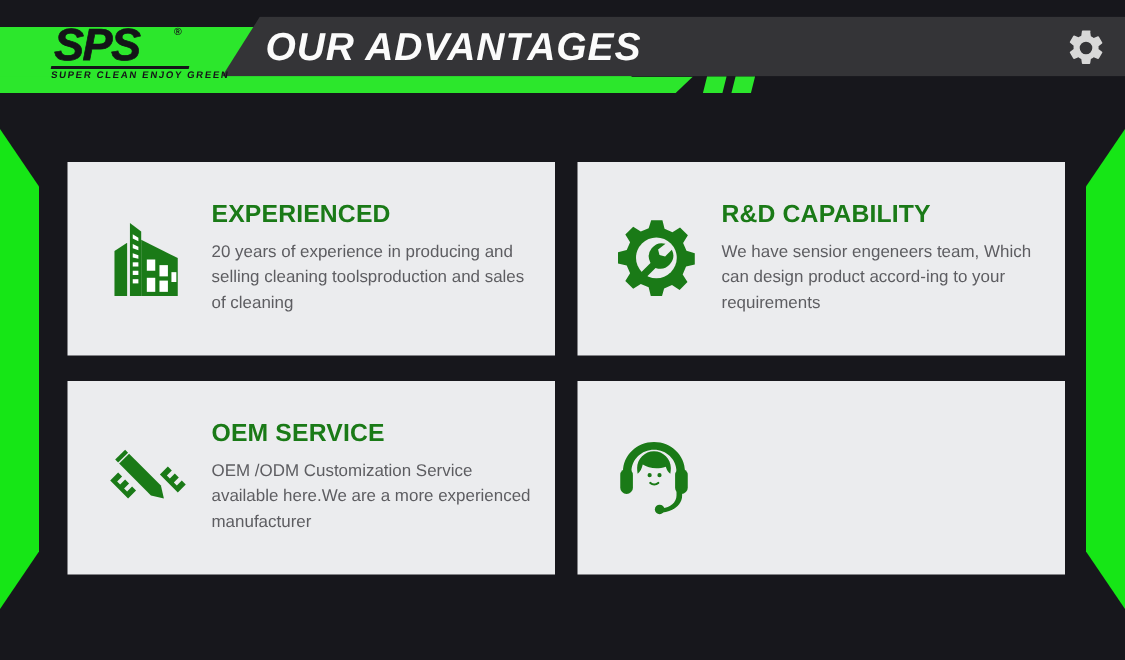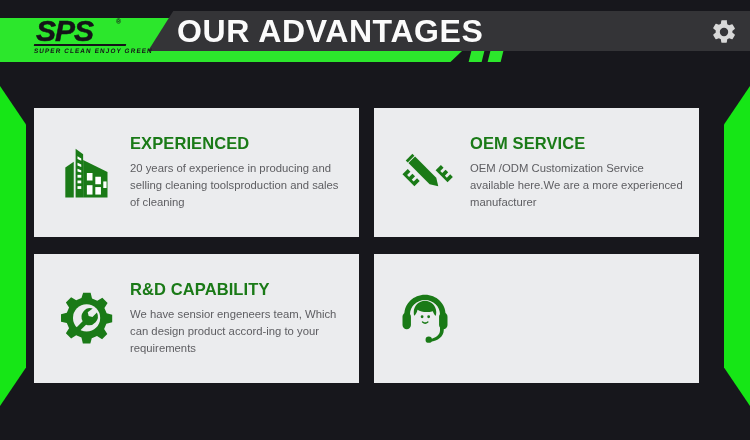--- a/index.html
+++ b/index.html
@@ -57,22 +57,23 @@
     height: 40px;
     background: #343437;
     clip-path: polygon(4.2% 0, 100% 0, 100% 100%, 0 100%);
   }
   .hdr-title {
     position: absolute;
     left: 177px;
     top: 12px;
     height: 40px;
     line-height: 38px;
-    font-size: 32px;
-    font-weight: bold;
+    font-size: 26px;
+    font-weight: bold;
+    font-style: italic;
     letter-spacing: 0.6px;
     color: #fbfbfb;
     white-space: nowrap;
   }
   .hdr-gear {
     position: absolute;
     left: 710px;
     top: 18px;
     width: 28px;
     height: 28px;
@@ -142,21 +143,21 @@
     clip-path: polygon(0 0, 100% 12%, 100% 88%, 0 100%);
   }
   .chev-right {
     right: 0;
     clip-path: polygon(0 12%, 100% 0, 100% 100%, 0 88%);
   }
 
   
   .grid {
     position: absolute;
-    left: 34px;
+    left: 45px;
     top: 108px;
     width: 665px;
     display: grid;
     grid-template-columns: 325px 325px;
     grid-template-rows: 129px 129px;
     column-gap: 15px;
     row-gap: 17px;
   }
   .card {
     background: #ebecee;
@@ -246,54 +247,54 @@
       </span>
       <div class="card-body">
         <div class="card-title">EXPERIENCED</div>
         <div class="card-text">20 years of experience in producing and selling cleaning toolsproduction and sales of cleaning</div>
       </div>
     </div>
 
     <div class="card">
       <span class="card-icon">
         <svg width="60" height="60" viewBox="0 0 64 64" aria-hidden="true">
+          <path fill="#1a7a17" d="M30 4h8l1.5 6.2 5.6 2.4 5.4-3.4 5.6 5.6-3.4 5.4 2.4 5.6L61 27.5v8l-6.2 1.5-2.4 5.6 3.4 5.4-5.6 5.6-5.4-3.4-5.6 2.4L37.7 58h-8l-1.5-6.2-5.6-2.4-5.4 3.4-5.6-5.6 3.4-5.4-2.4-5.6L6.4 34.8v-8l6.2-1.5 2.4-5.6-3.4-5.4 5.6-5.6 5.4 3.4 5.6-2.4z"></path>
+          <circle fill="#ebecee" cx="33.7" cy="30.8" r="14.5"></circle>
+          <path fill="#1a7a17" d="M40.2 20.8a9.4 9.4 0 0 0-10.7 13.6l-6.6 6.6a2.6 2.6 0 0 0 3.6 3.6l6.6-6.6a9.4 9.4 0 0 0 11.6-13l-4.8 4.8-4-1-1-4z"></path>
+          <circle fill="none" stroke="#1a7a17" stroke-width="1.6" cx="24.6" cy="43.2" r="1.6"></circle>
+        </svg>
+      </span>
+      <div class="card-body">
+        <div class="card-title">R&amp;D CAPABILITY</div>
+        <div class="card-text">We have sensior engeneers team, Which can design product accord-ing to your requirements</div>
+      </div>
+    </div>
+
+    <div class="card">
+      <span class="card-icon">
+        <svg width="60" height="60" viewBox="0 0 64 64" aria-hidden="true">
           <g transform="rotate(-45 32 32)">
             <polygon fill="#1a7a17" points="27,12 37,12 37,44 32,52 27,44"></polygon>
             <rect fill="#1a7a17" x="27" y="8" width="10" height="3"></rect>
           </g>
           <g fill="#1a7a17" transform="rotate(-45 32 32)">
             <path d="M14,16 h8 v4 h-5 v3 h5 v4 h-5 v3 h5 v4 h-8 z"></path>
             <path d="M42,38 h8 v4 h-5 v3 h5 v4 h-5 v3 h5 v4 h-8 z"></path>
           </g>
         </svg>
       </span>
       <div class="card-body">
         <div class="card-title">OEM SERVICE</div>
         <div class="card-text">OEM /ODM Customization Service available here.We are a more experienced manufacturer</div>
       </div>
     </div>
 
     <div class="card">
       <span class="card-icon">
         <svg width="60" height="60" viewBox="0 0 64 64" aria-hidden="true">
-          <path fill="#1a7a17" d="M30 4h8l1.5 6.2 5.6 2.4 5.4-3.4 5.6 5.6-3.4 5.4 2.4 5.6L61 27.5v8l-6.2 1.5-2.4 5.6 3.4 5.4-5.6 5.6-5.4-3.4-5.6 2.4L37.7 58h-8l-1.5-6.2-5.6-2.4-5.4 3.4-5.6-5.6 3.4-5.4-2.4-5.6L6.4 34.8v-8l6.2-1.5 2.4-5.6-3.4-5.4 5.6-5.6 5.4 3.4 5.6-2.4z"></path>
-          <circle fill="#ebecee" cx="33.7" cy="30.8" r="14.5"></circle>
-          <path fill="#1a7a17" d="M40.2 20.8a9.4 9.4 0 0 0-10.7 13.6l-6.6 6.6a2.6 2.6 0 0 0 3.6 3.6l6.6-6.6a9.4 9.4 0 0 0 11.6-13l-4.8 4.8-4-1-1-4z"></path>
-          <circle fill="none" stroke="#1a7a17" stroke-width="1.6" cx="24.6" cy="43.2" r="1.6"></circle>
-        </svg>
-      </span>
-      <div class="card-body">
-        <div class="card-title">R&amp;D CAPABILITY</div>
-        <div class="card-text">We have sensior engeneers team, Which can design product accord-ing to your requirements</div>
-      </div>
-    </div>
-
-    <div class="card">
-      <span class="card-icon">
-        <svg width="60" height="60" viewBox="0 0 64 64" aria-hidden="true">
           <path fill="#1a7a17" d="M32 6C19.8 6 10 15.4 10 27v10h6V27c0-8.5 7.2-15.4 16-15.4S48 18.5 48 27v10h6V27C54 15.4 44.2 6 32 6z"></path>
           <rect fill="#1a7a17" x="8" y="25" width="9" height="18" rx="4.5"></rect>
           <rect fill="#1a7a17" x="47" y="25" width="9" height="18" rx="4.5"></rect>
           <path fill="#1a7a17" d="M48 40v4c0 5-4.6 8.4-10 9.2v3c7.4-.8 14-5.4 14-12.2v-4z"></path>
           <circle fill="#1a7a17" cx="36" cy="54" r="3.4"></circle>
           <path fill="#ebecee" d="M20.5 26c0-6.4 5.2-11.6 11.6-11.6S43.7 19.6 43.7 26c0 7.5-4 16.5-11.6 16.5S20.5 33.5 20.5 26z"></path>
           <path fill="#1a7a17" d="M32 12.6c-6.6 0-12 5.4-12 12 0 2.2.4 4 .4 4 1.8-1.4 3-3.8 3.6-6.6 4 2.6 10.2 3.6 16.4 1.6.6 2.4 1.8 4 3.2 5 .2-1.2.4-2.6.4-4 0-6.6-5.4-12-12-12z"></path>
           <path fill="#1a7a17" d="M27.4 29.6a1.5 1.5 0 1 1 3 0 1.5 1.5 0 0 1-3 0zM34.4 29.6a1.5 1.5 0 1 1 3 0 1.5 1.5 0 0 1-3 0z"></path>
           <path fill="none" stroke="#1a7a17" stroke-width="1.6" stroke-linecap="round" d="M29.4 35.2c1.6 1.4 4 1.4 5.6 0"></path>
         </svg>

